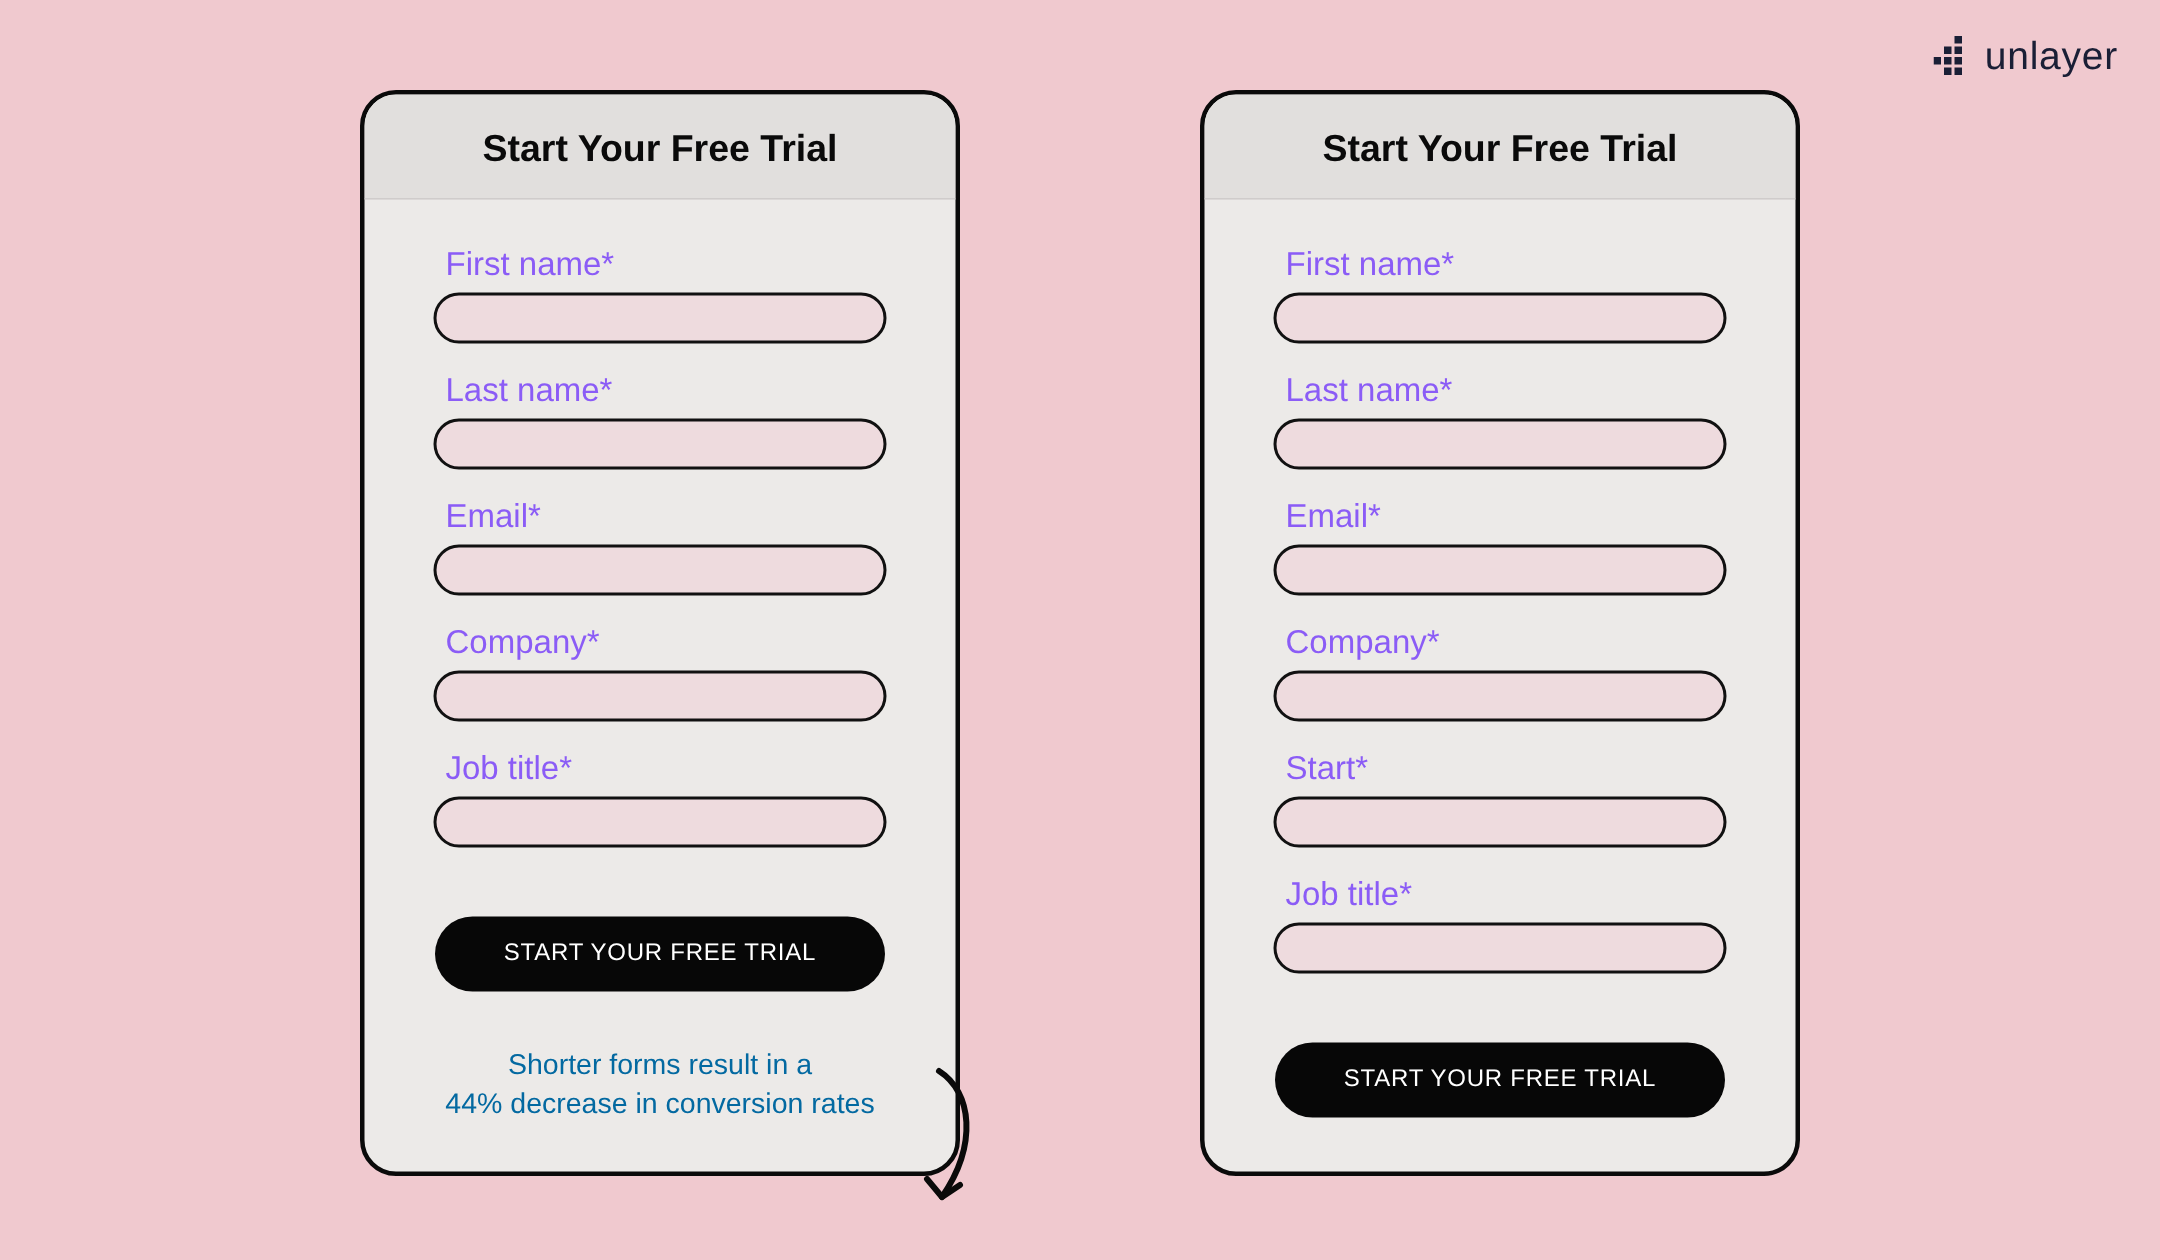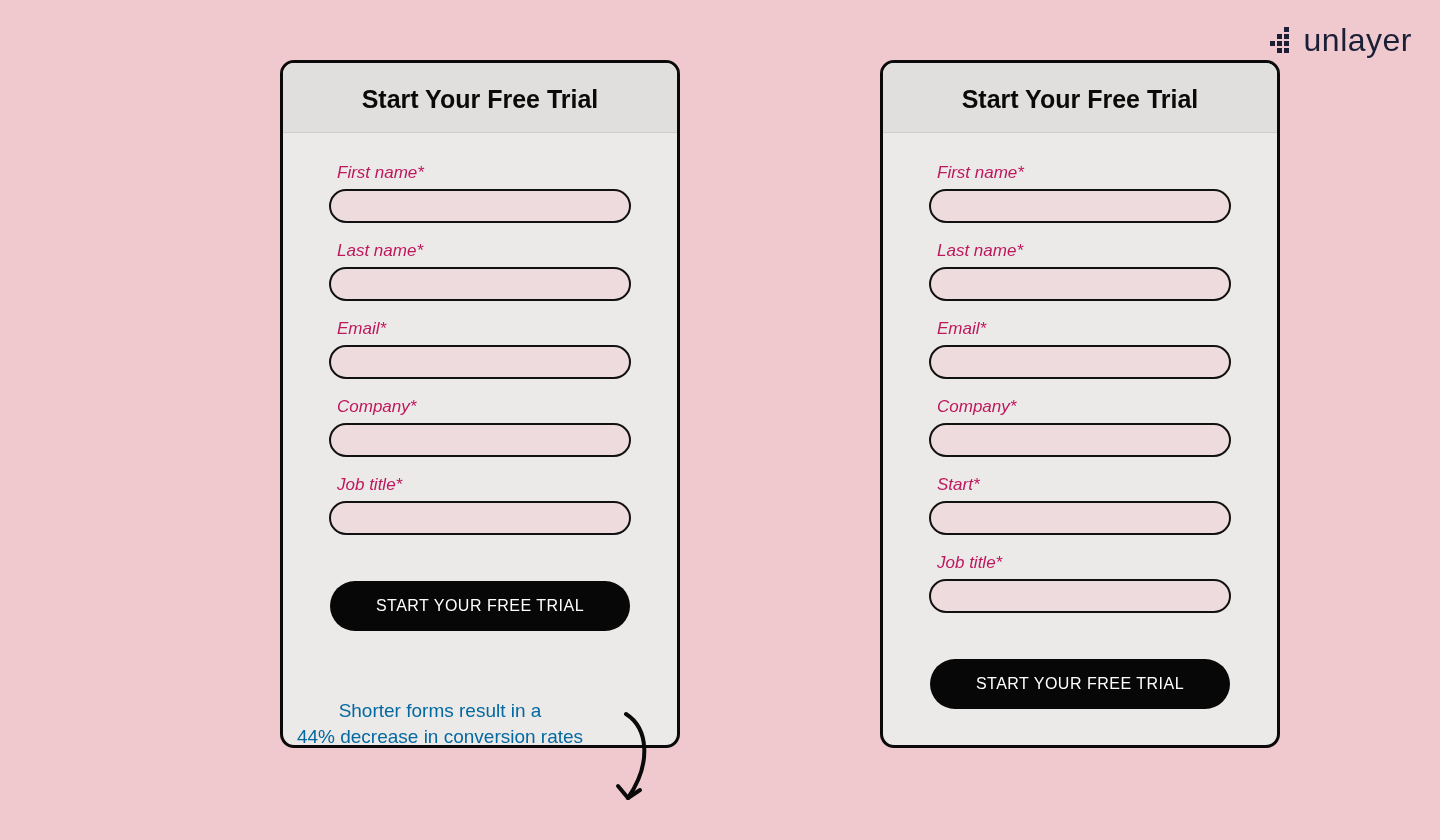--- a/index.html
+++ b/index.html
@@ -17,65 +17,63 @@
     display: flex;
     align-items: center;
     gap: 10px;
   }
   .logo-mark {
     width: 24px;
     height: 28px;
     position: relative;
   }
   .logo-text {
-    font-size: 32px;
+    font-size: 26px;
     font-weight: 400;
     color: #1a1f36;
     letter-spacing: 0.5px;
   }
   .cards {
     display: flex;
     gap: 160px;
     padding-top: 60px;
     padding-left: 240px;
   }
   .card {
     width: 400px;
     background: #eceae8;
     border: 3px solid #0a0a0a;
-    border-radius: 14px;
+    border-radius: 24px;
     overflow: hidden;
     display: flex;
     flex-direction: column;
-    margin-left: 40px;
   }
   .card-header {
     background: #e1dfdd;
     border-bottom: 1px solid #cfcccb;
     text-align: center;
     padding: 22px 10px 18px;
     font-size: 25px;
     font-weight: 700;
     color: #0a0a0a;
   }
   .card-body {
     padding: 30px 46px 36px;
     display: flex;
     flex-direction: column;
   }
   .field {
     margin-bottom: 18px;
   }
   .field-label {
-    font-size: 17px;
-    color: #be185d;
+    font-size: 22px;
+    color: #8b5cf6;
     margin-bottom: 6px;
     display: block;
     padding-left: 8px;
-    font-style: italic;
   }
   .field-input {
     width: 100%;
     height: 34px;
     border: 2px solid #111;
     border-radius: 30px;
     background: #eedbde;
     outline: none;
     padding: 0 14px;
     font-size: 15px;

